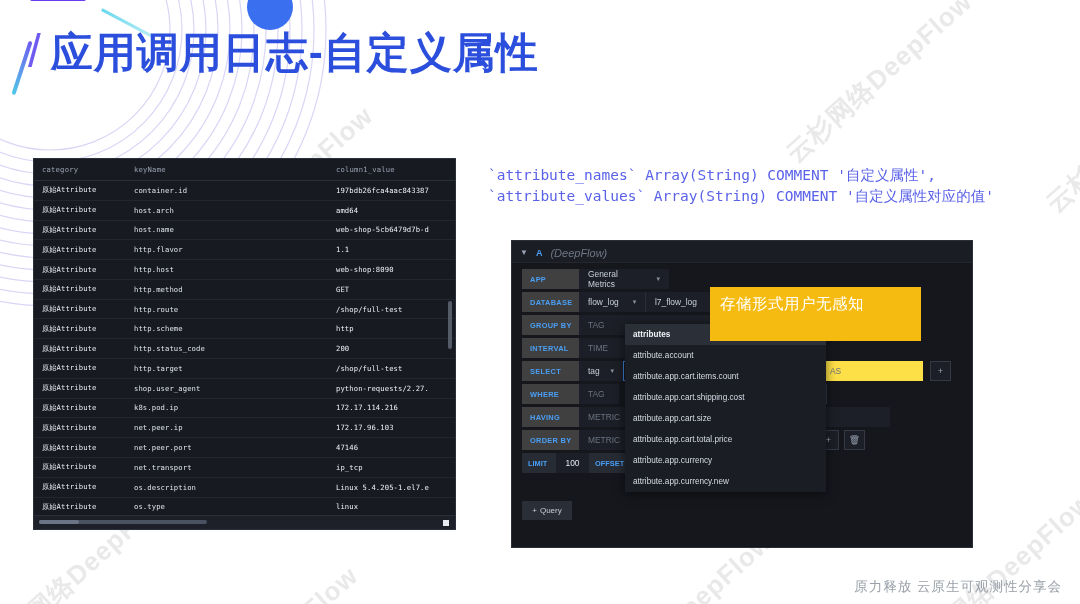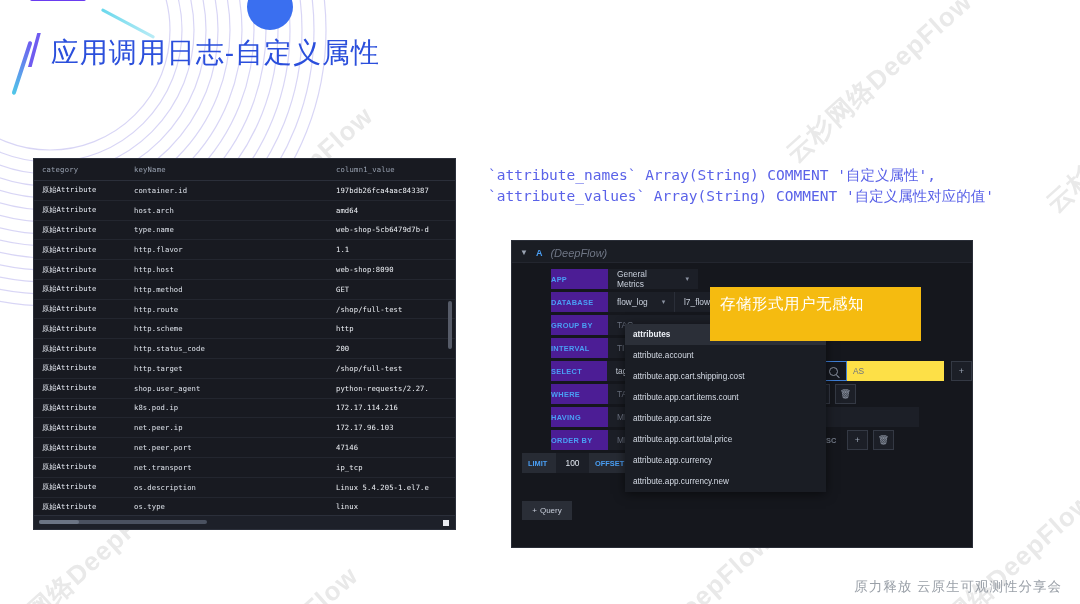--- a/index.html
+++ b/index.html
@@ -21,21 +21,21 @@
     background:linear-gradient(90deg,#6ad8ec,#b9ecf6);transform:rotate(28deg);border-radius:2px;}
   .deco-bar{position:absolute;left:30px;top:-4px;width:56px;height:5px;background:#6a3cf0;border-radius:2px;}
 
   
   .wm{position:absolute;color:#e9e9e9;font-size:26px;font-weight:700;white-space:nowrap;
       letter-spacing:1px;pointer-events:none;user-select:none;}
 
   
   .title-wrap{position:absolute;left:28px;top:30px;display:flex;align-items:center;gap:10px;}
   .title-slash{color:#6f5bf0;font-size:46px;font-weight:400;line-height:1;transform:translateY(-2px);}
-  .title{color:#2b4fdc;font-size:28px;font-weight:400;letter-spacing:1px;line-height:1;}
+  .title{color:#2b4fdc;font-size:42px;font-weight:700;letter-spacing:1px;line-height:1;}
 
   
   .table-card{position:absolute;left:33px;top:158px;width:423px;height:372px;
     background:#181a21;border:1px solid #2b2f3a;box-sizing:border-box;overflow:hidden;}
   .tbl{width:100%;border-collapse:collapse;table-layout:fixed;
        font-family:"DejaVu Sans Mono","Liberation Mono",monospace;}
   .tbl col.c1{width:92px;}
   .tbl col.c2{width:200px;}
   .tbl col.c3{width:131px;}
   .tbl th{font-size:7.2px;color:#9aa3b2;font-weight:400;text-align:left;
@@ -62,22 +62,22 @@
   .panel{position:absolute;left:511px;top:240px;width:462px;height:308px;
     background:#15171d;border:1px solid #2a2e38;box-sizing:border-box;overflow:hidden;}
   .panel-head{display:flex;align-items:center;gap:8px;height:19px;padding:2px 0 0 8px;
      border-bottom:1px solid #23262f;background:#1a1d24;}
   .chev{color:#9aa3b2;font-size:8px;line-height:1;}
   .ph-a{color:#4a9ff5;font-size:9px;font-weight:700;}
   .ph-src{color:#6f7685;font-size:11px;font-style:italic;}
 
   .rows{position:relative;padding:6px 0 0 10px;}
   .qrow{display:flex;align-items:center;height:20px;margin-bottom:3px;}
-  .lbl{width:57px;height:20px;background:#4c1d95;color:#4a9ff5;font-size:7.4px;font-weight:700;
-     display:flex;align-items:center;padding-left:0;box-sizing:border-box;letter-spacing:.3px;margin-left:29px;}
+  .lbl{width:57px;height:20px;background:#404040;color:#4a9ff5;font-size:7.4px;font-weight:700;
+     display:flex;align-items:center;padding-left:8px;box-sizing:border-box;letter-spacing:.3px;}
   .fld{height:20px;background:#1c1f27;color:#c9d0dc;font-size:8.4px;display:flex;align-items:center;
      padding:0 8px;box-sizing:border-box;border:1px solid transparent;}
   .fld.ph{color:#6b7280;}
   .fld .dd{margin-left:auto;color:#8a92a1;font-size:7px;padding-left:14px;}
   .w-app{width:90px;}
   .w-db{width:66px;}
   .w-tbl{width:96px;}
   .w-wide{width:166px;}
   .w-sel{width:38px;}
   .sep{width:1px;height:20px;background:#2a2e38;}
@@ -191,21 +191,21 @@
             <td>container.id</td>
             <td class="val" style="padding-left: 10px;">197bdb26fca4aac843387</td>
           </tr>
           <tr>
             <td class="cat"><span class="cn">原始</span><span>Attribute</span></td>
             <td>host.arch</td>
             <td class="val" style="padding-left: 10px;">amd64</td>
           </tr>
           <tr>
             <td class="cat"><span class="cn">原始</span><span>Attribute</span></td>
-            <td>type.name</td>
+            <td>host.name</td>
             <td class="val" style="padding-left: 10px;">web-shop-5cb6479d7b-d</td>
           </tr>
           <tr>
             <td class="cat"><span class="cn">原始</span><span>Attribute</span></td>
             <td>http.flavor</td>
             <td class="val" style="padding-left: 10px;">1.1</td>
           </tr>
           <tr>
             <td class="cat"><span class="cn">原始</span><span>Attribute</span></td>
             <td>http.host</td>
@@ -413,22 +413,22 @@
       </div>
 
       <div class="querybtn">
         <span>+</span>
         <span>Query</span>
       </div>
 
       <div class="dropdown" id="dd-list">
           <div class="dd-item sel">attributes</div>
           <div class="dd-item">attribute.account</div>
+          <div class="dd-item">attribute.app.cart.items.count</div>
           <div class="dd-item">attribute.app.cart.shipping.cost</div>
-          <div class="dd-item">attribute.app.cart.items.count</div>
           <div class="dd-item">attribute.app.cart.size</div>
           <div class="dd-item">attribute.app.cart.total.price</div>
           <div class="dd-item">attribute.app.currency</div>
           <div class="dd-item">attribute.app.currency.new</div>
         </div>
 
     </div>
   </div>
 
   <div class="callout">

